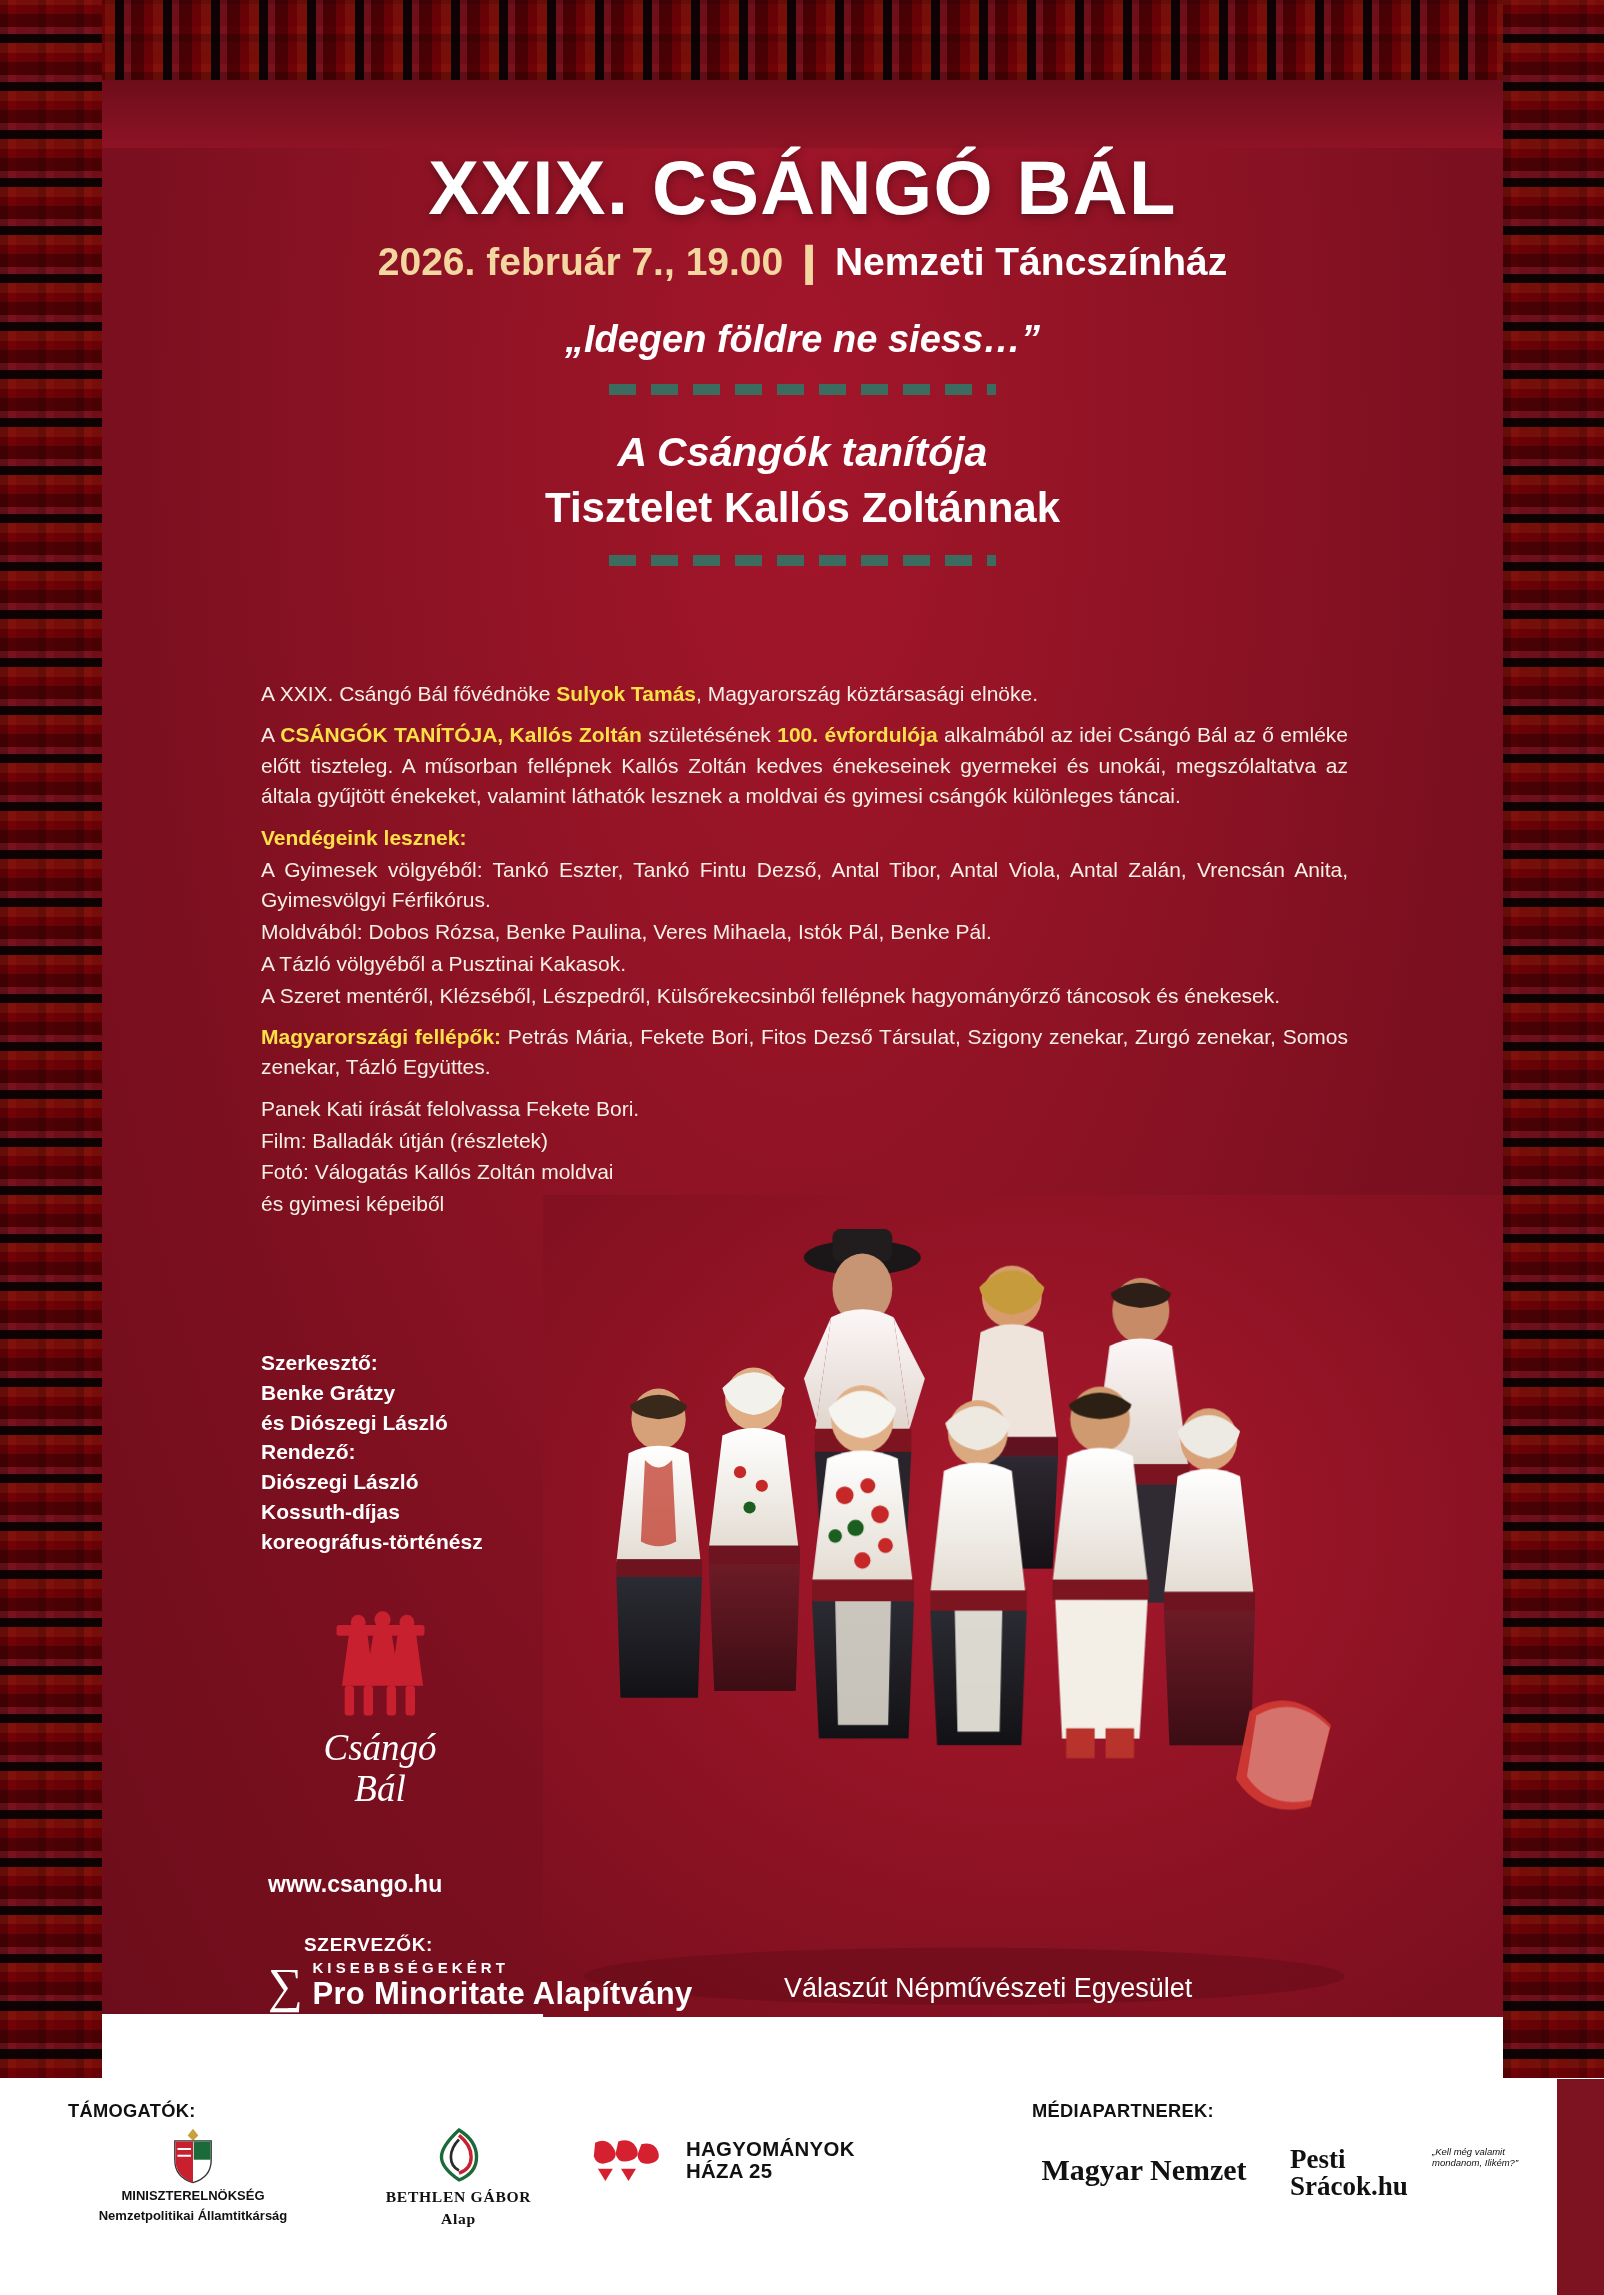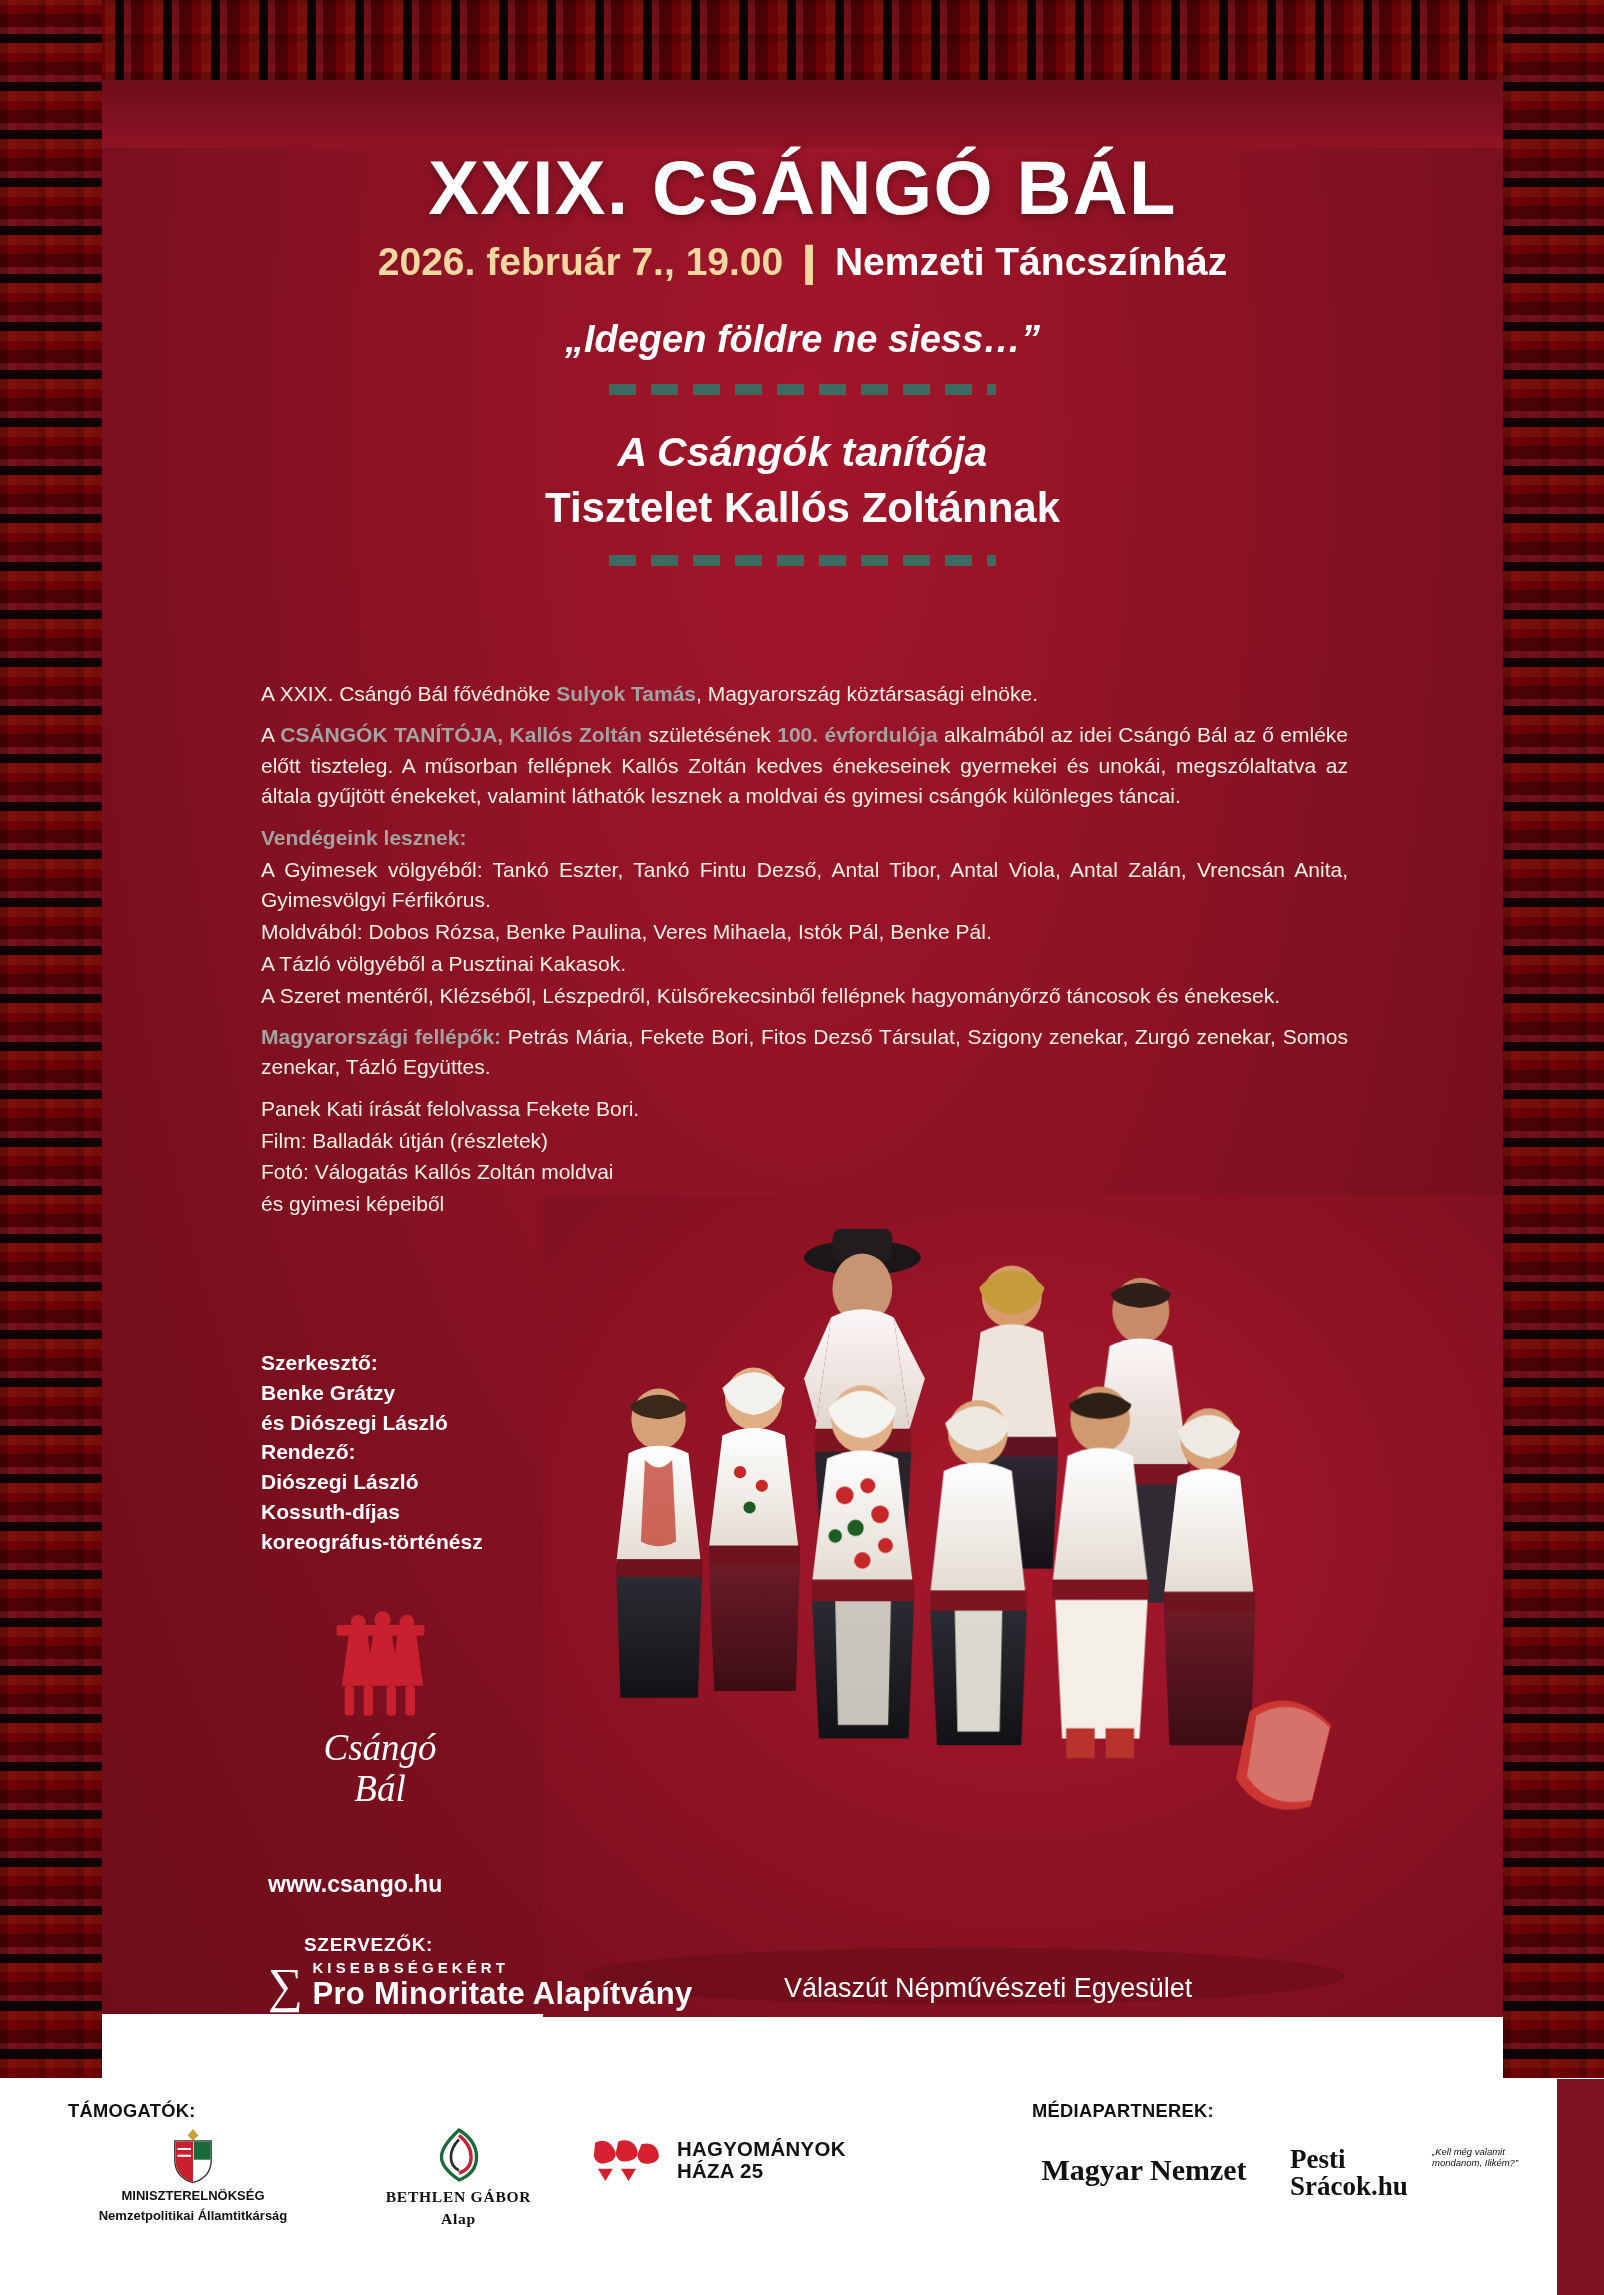--- a/index.html
+++ b/index.html
@@ -137,21 +137,21 @@
   .body {
     position: absolute;
     left: 261px; top: 679px;
     width: 1087px;
     color: #f5efe6;
     font-size: 21px;
     line-height: 1.45;
   }
   .body p { margin-bottom: 11px; text-align: justify; }
   .body p.nojust { text-align: left; }
-  .body b { font-weight: bold; color: #a3a3a3; }
+  .body b { font-weight: bold; color: #fde047; }
   .tight { margin-bottom: 1.4px !important; }
 
   .narrow { width: 632px; }
 
   
   .credits {
     position: absolute;
     left: 261px; top: 1348px;
     width: 380px;
     color: #ffffff;
@@ -238,21 +238,21 @@
   .lbl-support { left: 68px; top: 22px; }
   .lbl-media { left: 1032px; top: 22px; }
 
   .sponsor { position: absolute; text-align: center; color: #111; }
 
   .s1 { left: 81px; top: 48px; width: 224px; }
   .s1 .cap { font-size: 13px; font-weight: bold; line-height: 1.25; margin-top: 4.1px; }
   .s2 { left: 360px; top: 48px; width: 197px; }
   .s2 .cap { font-size: 15.6px; font-weight: bold; letter-spacing: 0.7px; margin-top: 4.1px;
              font-family: "Liberation Serif", serif; }
-  .s3 { left: 591px; top: 58px; width: 285px; display: flex; align-items: center; gap: 11px; }
+  .s3 { left: 591px; top: 58px; width: 285px; display: flex; align-items: center; gap: 20px; }
   .s3 .cap { font-size: 20.4px; font-weight: bold; line-height: 1.05; text-align: left; letter-spacing: 0.3px;}
   .s4 { left: 1032px; top: 75px; width: 224px; }
   .s4 .cap { font-family: "Liberation Serif", serif; font-size: 30px; font-weight: bold; }
   .s5 { left: 1290px; top: 68px; width: 244px; text-align: left; }
 
   .marks { display: block; margin: 0 auto; }
 </style>
 </head>
 <body>
 

